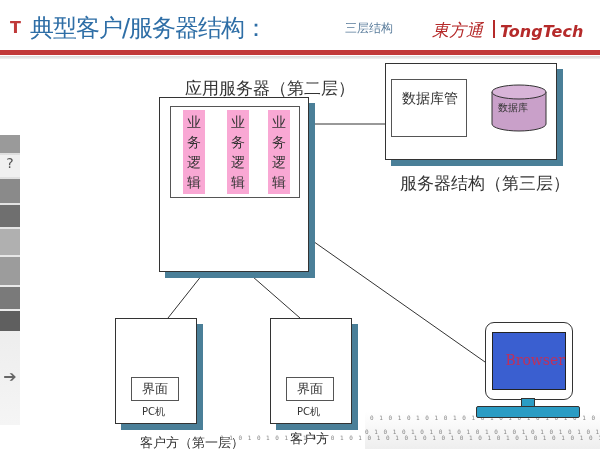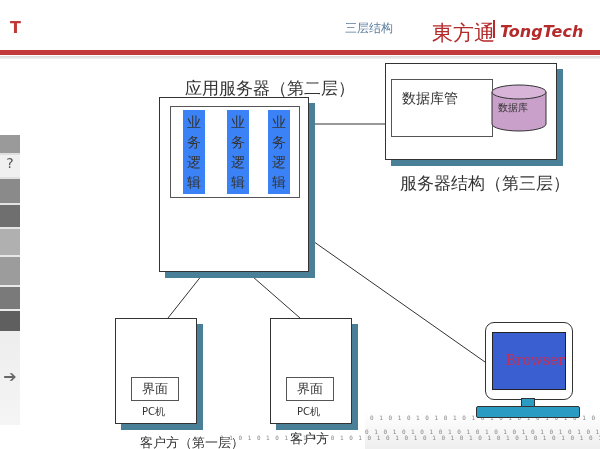--- a/index.html
+++ b/index.html
@@ -3,42 +3,43 @@
 <meta charset="utf-8">
 <style>
   html, body { margin:0; padding:0; }
   body { width:600px; height:449px; position:relative; overflow:hidden; background:#ffffff;
          font-family:"DejaVu Serif", serif; }
   .abs { position:absolute; }
   .title-bar { left:0; top:0; width:600px; height:50px; }
   .logo-t { left:10px; top:18px; width:16px; height:18px; color:#c03a3a; font-family:"DejaVu Sans",sans-serif; font-weight:bold; font-size:16px; }
   .title-main { left:30px; top:12px; font-size:24px; color:#2e6ea6; font-family:"DejaVu Sans",sans-serif; white-space:nowrap; letter-spacing:-1px;}
   .title-sub { left:345px; top:20px; font-size:12px; color:#5b7d9c; font-family:"DejaVu Sans",sans-serif; white-space:nowrap;}
-  .brand-cn { left:432px; top:19px; font-size:21px; color:#b52a2a; font-family:"DejaVu Serif",serif; white-space:nowrap;}
+  .brand-cn { left:432px; top:19px; font-size:17px; color:#b52a2a; font-family:"DejaVu Serif",serif; font-style:italic; white-space:nowrap;}
   .brand-sep { left:493px; top:20px; width:2px; height:18px; background:#b52a2a; }
   .brand-en { left:500px; top:22px; font-size:16px; color:#b52a2a; font-family:"DejaVu Sans",sans-serif; font-weight:bold; font-style:italic; white-space:nowrap;text-align:center;}
   .red-line { left:0; top:50px; width:600px; height:5px; background:#c23a3a; }
   .gray-line { left:0; top:56px; width:600px; height:3px; background:linear-gradient(#d8d8d8,#f2f2f2); }
 
   .sidebar { left:0; top:135px; width:20px; height:290px; background:linear-gradient(#ddd,#f5f5f5); }
   .thumb { position:absolute; left:0; width:20px; background:#777; }
 
   .box { position:absolute; background:#fff; border:1px solid #333; }
   .shadow { box-shadow:6px 6px 0 #4a7f98; }
   .label { position:absolute; font-size:17px; color:#333; white-space:nowrap; }
-  .logic { position:absolute; width:22px; height:84px; background:#3b82f6; color:#333; font-size:14px;
+  .logic { position:absolute; width:22px; height:84px; background:#f9a8d4; color:#333; font-size:14px;
            line-height:20px; text-align:center; padding-top:2px; box-sizing:border-box; }
   svg.lines { position:absolute; left:0; top:0; }
   .bits { position:absolute; font-family:"DejaVu Sans Mono",monospace; font-size:6px; color:#888; white-space:nowrap; letter-spacing:1px; }
 </style>
 </head>
 <body>
 
 <div class="abs title-bar">
   <div class="abs logo-t">T</div>
+  <div class="abs title-main">典型客户/服务器结构：</div>
   <div class="abs title-sub">三层结构</div>
   <div class="abs brand-cn">東方通</div>
   <div class="abs brand-sep"></div>
   <div class="abs brand-en">TongTech</div>
 </div>
 <div class="abs red-line"></div>
 <div class="abs gray-line"></div>
 
 <div class="abs sidebar">
   <div class="thumb" style="top:0;height:18px;background:#9a9a9a;"></div>
@@ -63,21 +64,21 @@
 <div class="label" style="left:185px;top:77px;">应用服务器（第二层）</div>
 <div class="box shadow" style="left:159px;top:97px;width:148px;height:173px;">
   <div class="box" style="left:10px;top:8px;width:128px;height:90px;border-color:#555;">
     <div class="logic" style="left:12px;top:3px;">业务逻辑</div>
     <div class="logic" style="left:56px;top:3px;">业务逻辑</div>
     <div class="logic" style="left:97px;top:3px;">业务逻辑</div>
   </div>
 </div>
 
 <div class="box shadow" style="left:385px;top:63px;width:170px;height:95px;">
-  <div class="box" style="left:5px;top:15px;width:102px;height:58px;border-color:#555;font-size:14px;color:#333;line-height:18px;padding:9px 0 0 10px;box-sizing:border-box;">
+  <div class="box" style="left:5px;top:15px;width:76px;height:58px;border-color:#555;font-size:14px;color:#333;line-height:18px;padding:9px 0 0 10px;box-sizing:border-box;">
     <div>数据库管</div>
   </div>
   <svg class="abs" style="left:104px;top:20px;" width="58" height="50">
     <path d="M2,8 L2,40 A27,7 0 0 0 56,40 L56,8" fill="#c9a0c9" stroke="#333" stroke-width="1"></path>
     <ellipse cx="29" cy="8" rx="27" ry="7" fill="#d8b4d8" stroke="#333" stroke-width="1"></ellipse>
   </svg>
   <div class="label" style="left:112px;top:37px;font-size:10px;">数据库</div>
 </div>
 <div class="label" style="left:400px;top:172px;">服务器结构（第三层）</div>
 

